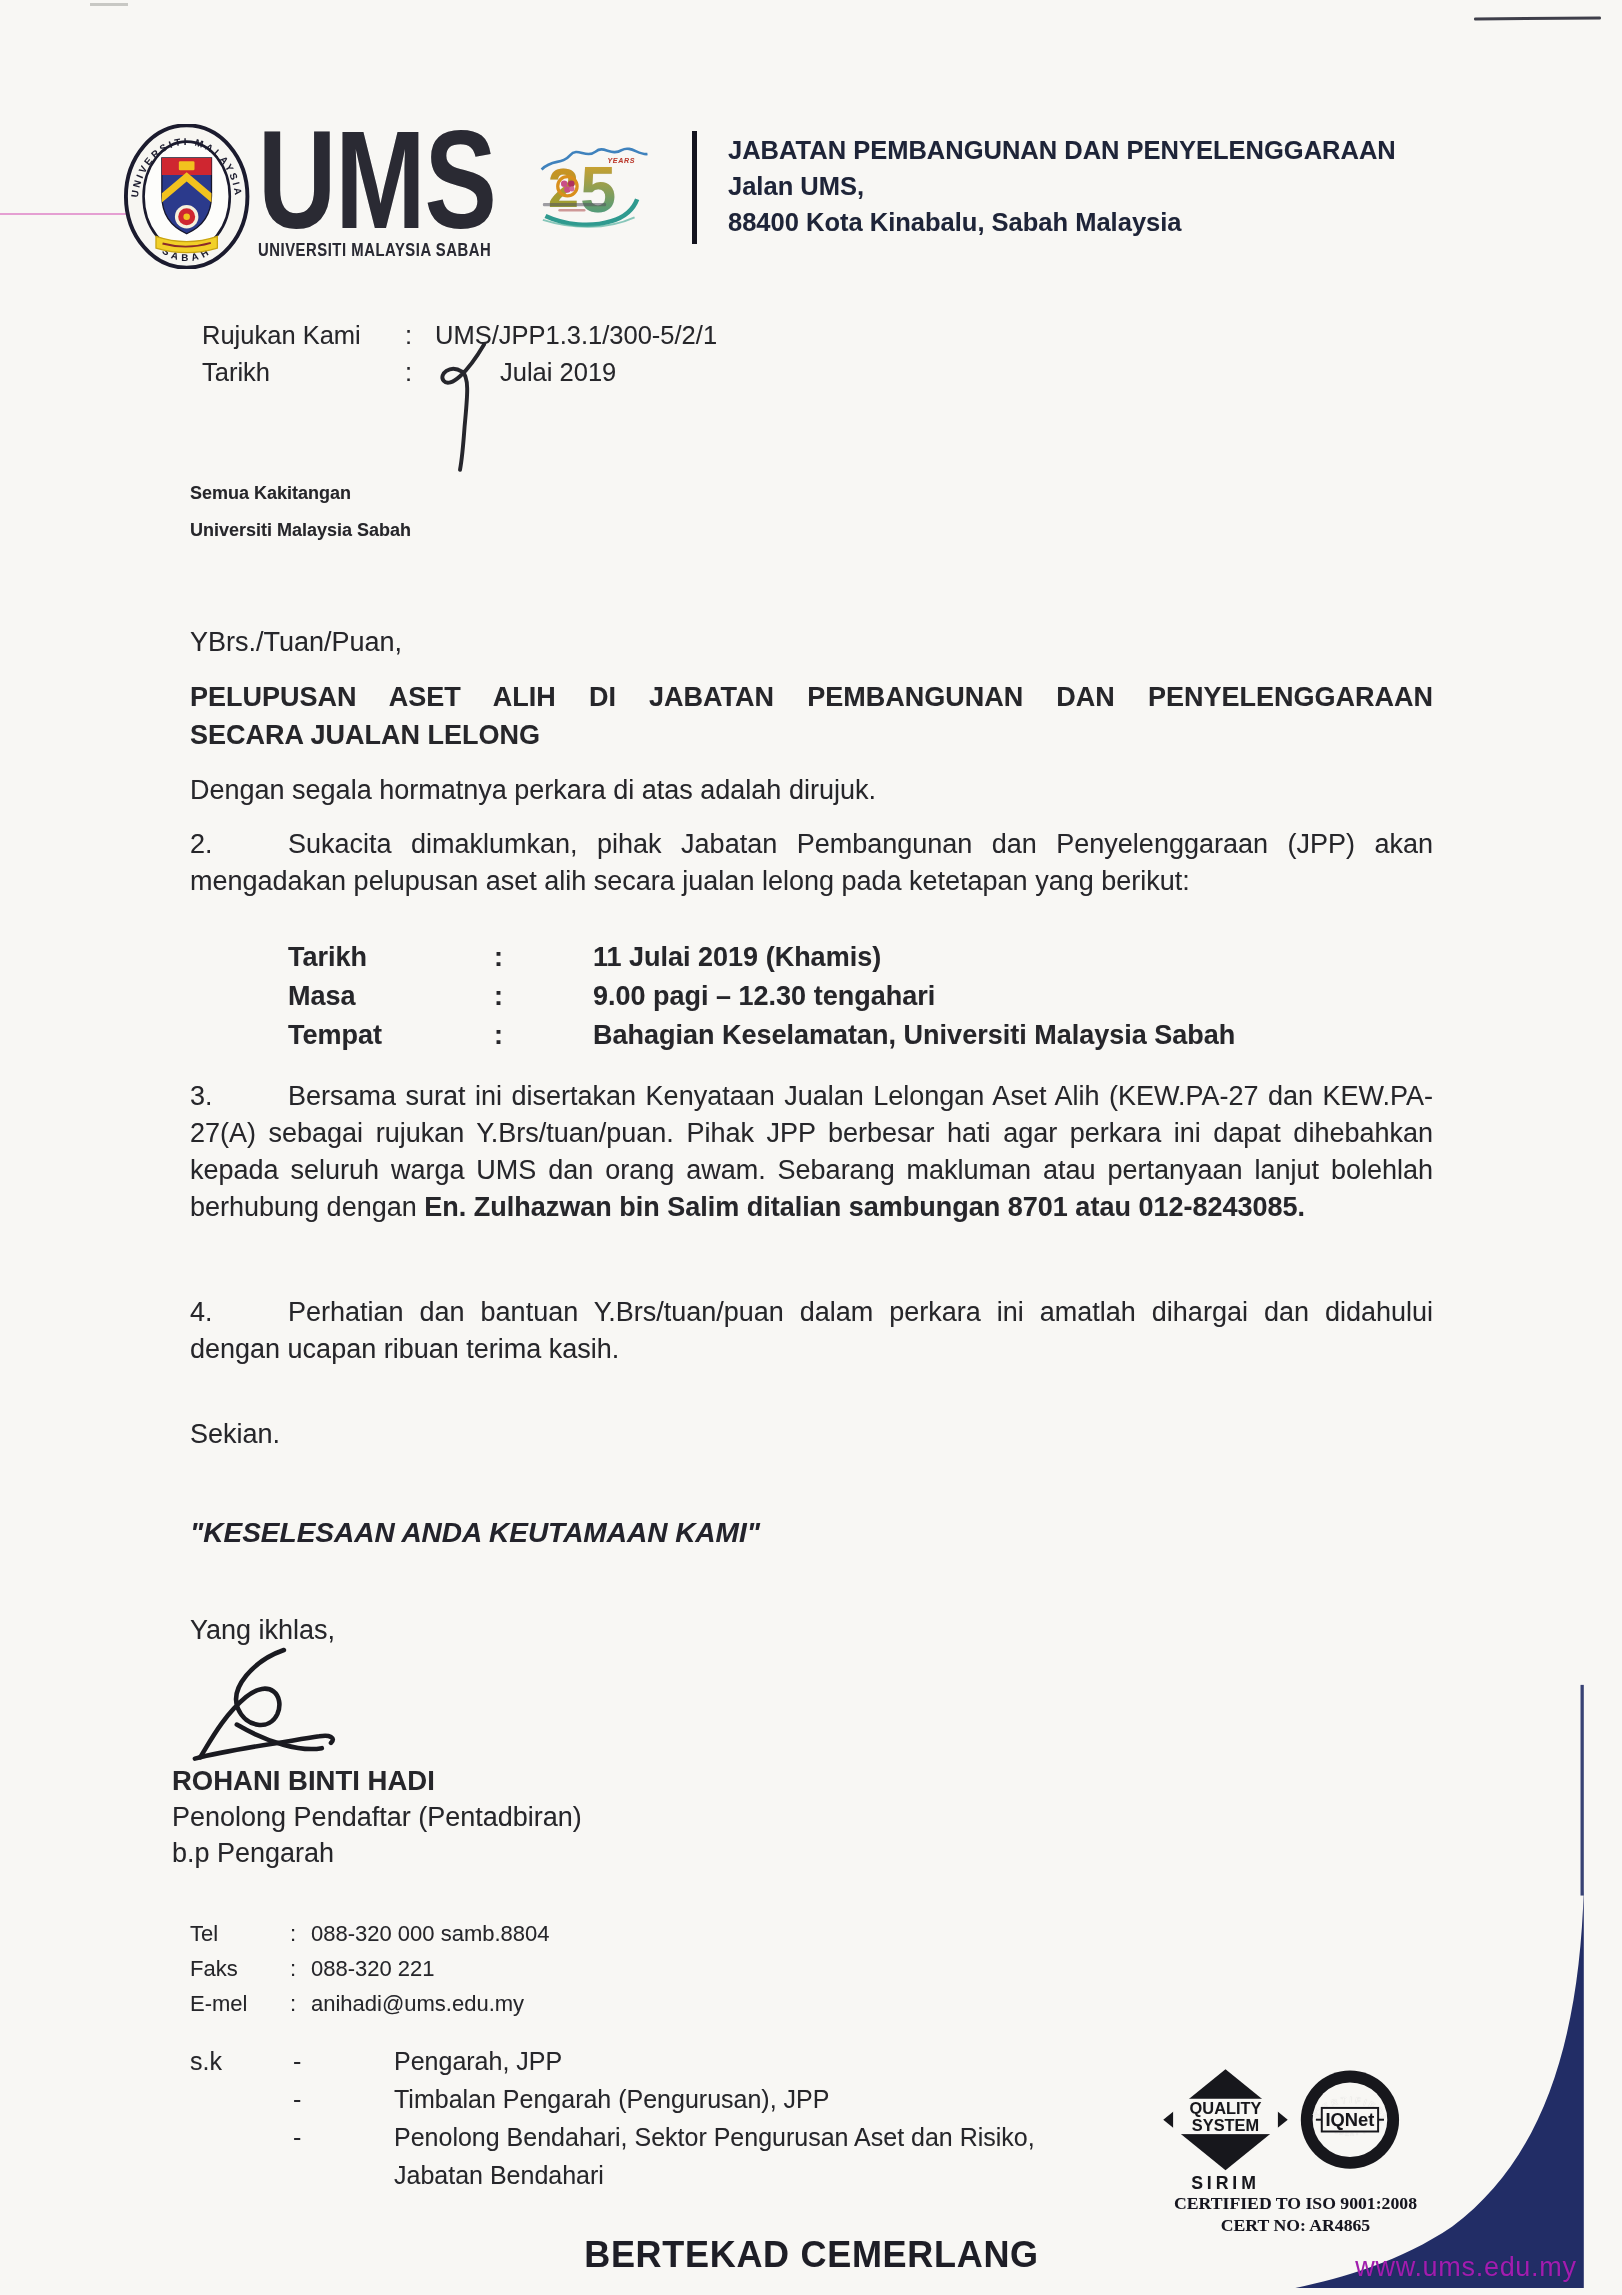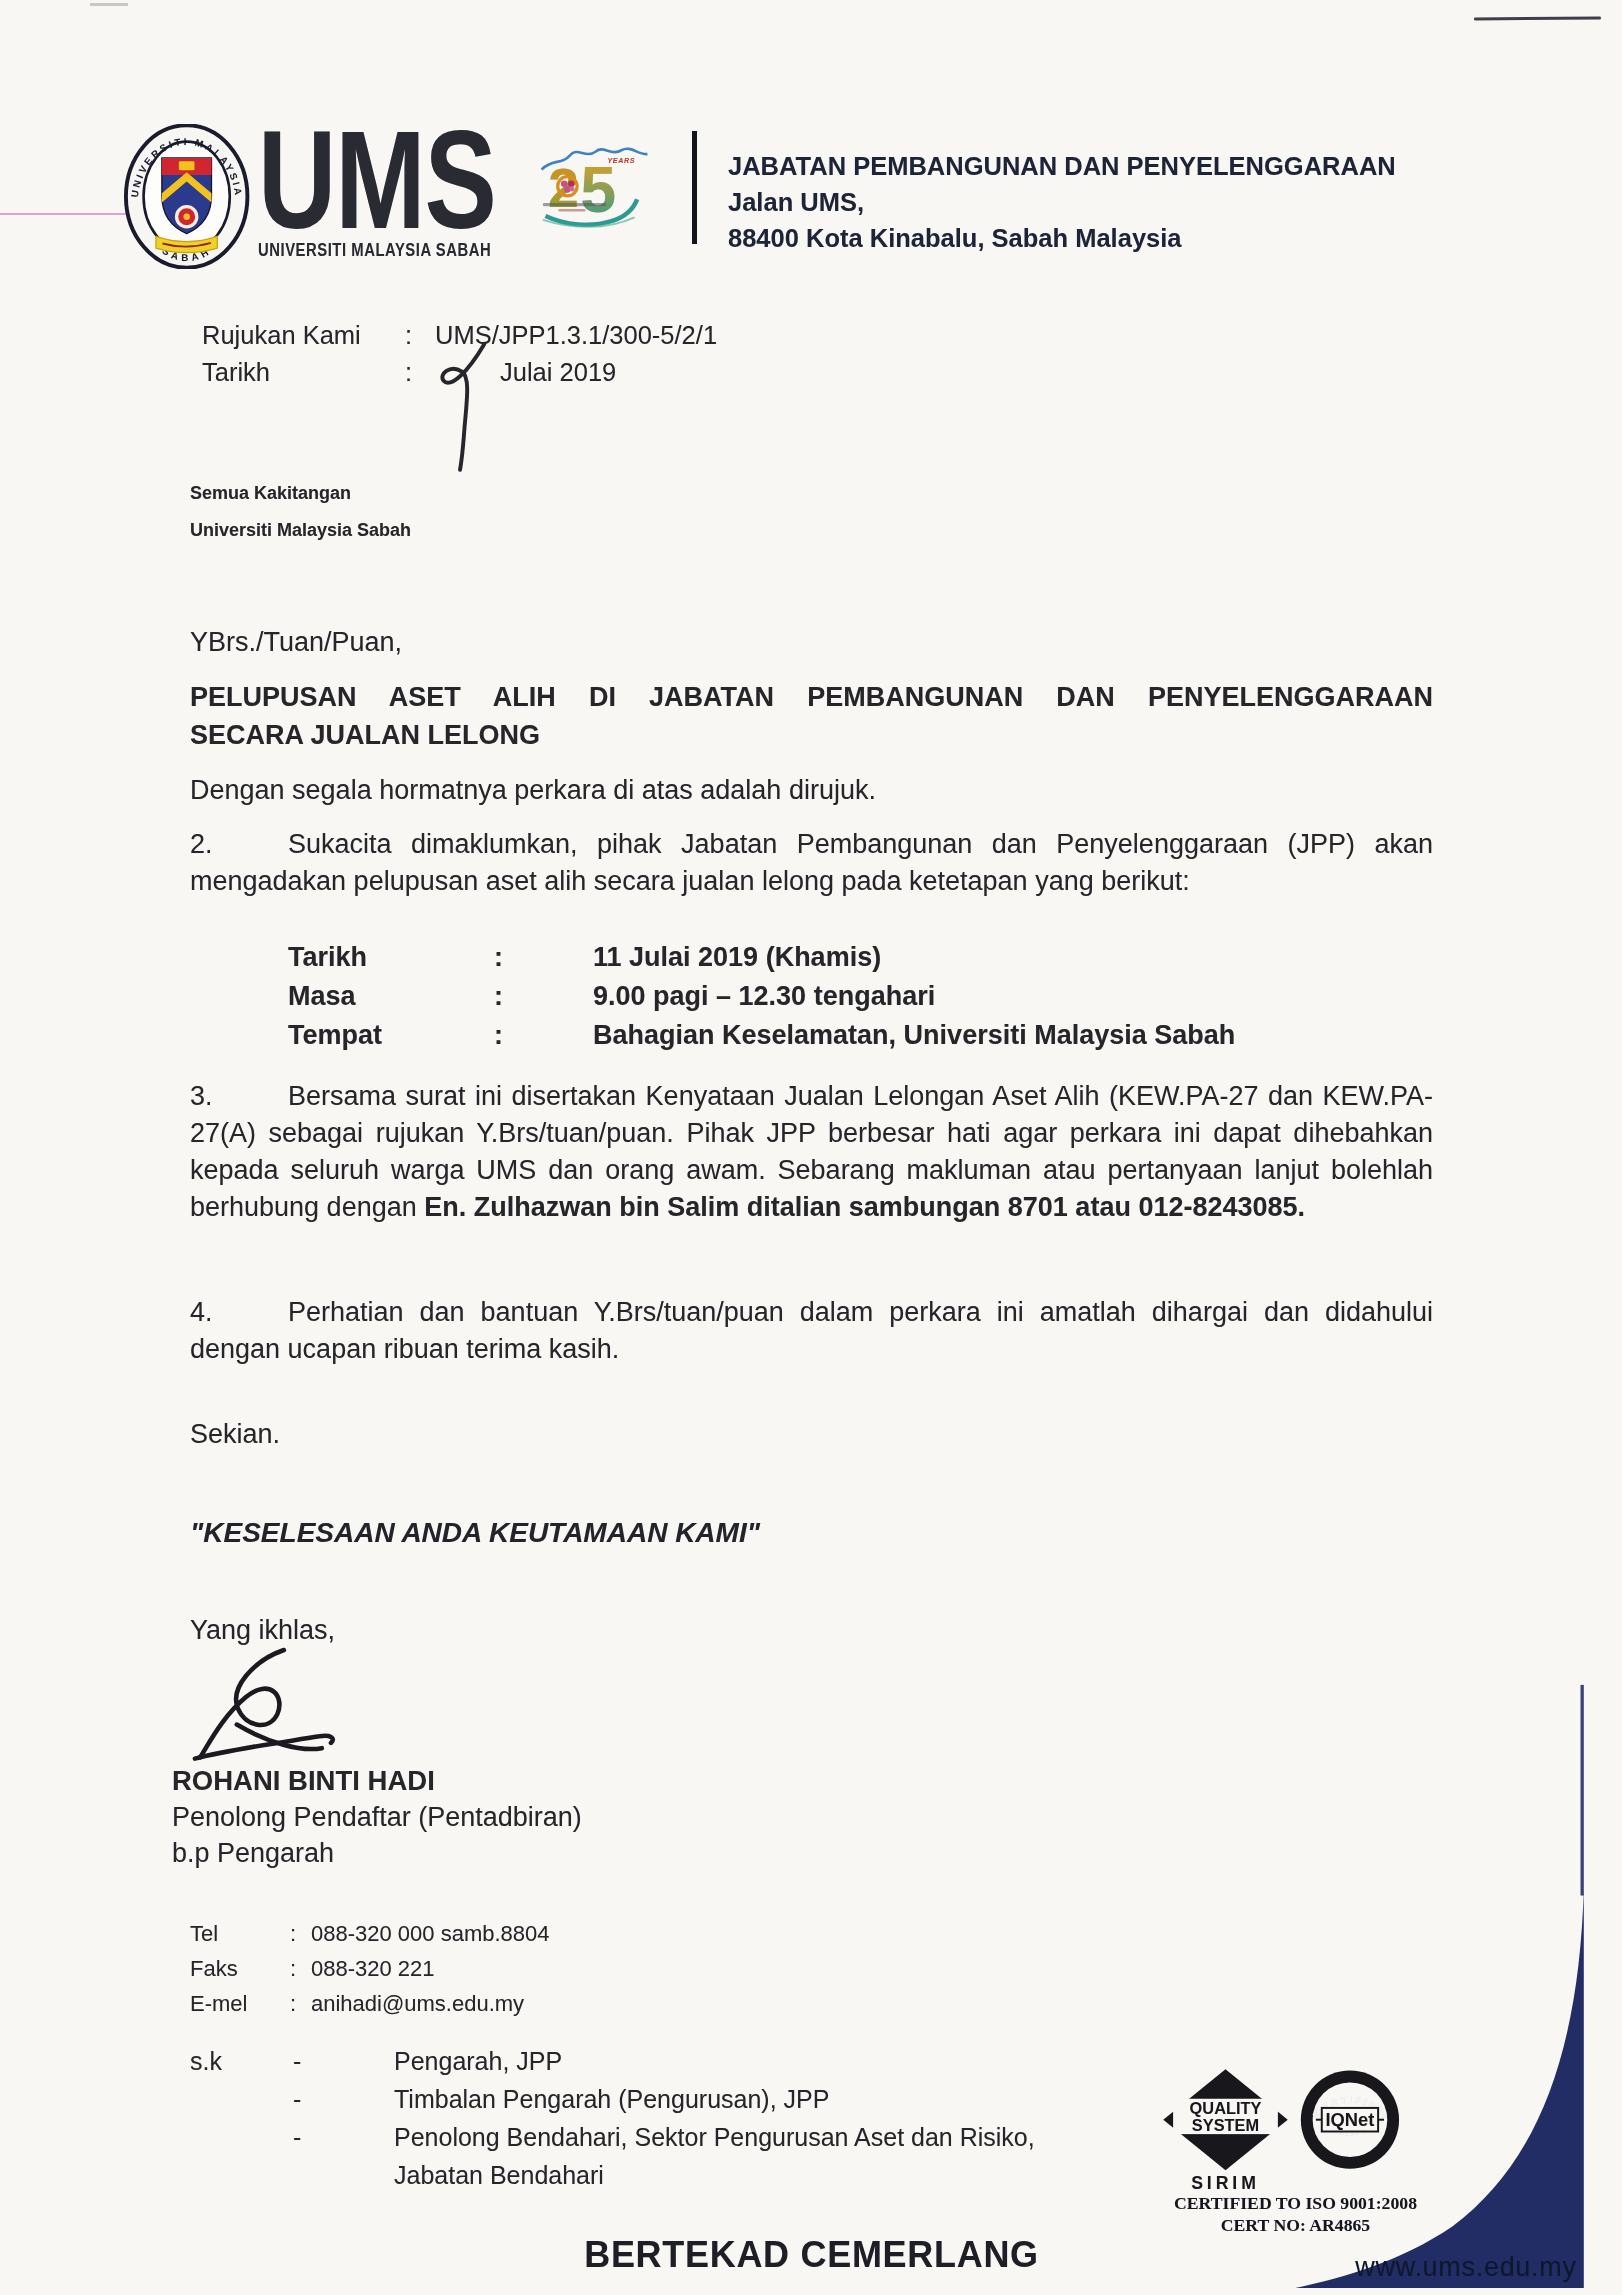--- a/index.html
+++ b/index.html
@@ -19,21 +19,21 @@
   .art-tl { left:90px; top:3.3px; width:38px; height:2.6px; background:#c8c8c4; }
   .art-tr { left:1474px; top:17px; width:127px; height:3.3px; background:#3f3f4a; border-radius:1.3px; transform:rotate(-0.4deg); }
   .art-pink { left:0px; top:213px; width:132px; height:2px; background:#e59fd2; }
 
   
   .crest { left:123px; top:124px; }
   .wordmark { left:258px; top:110px; font-weight:700; font-size:139px; line-height:139px; color:#2a2a33; transform:scaleX(0.78); transform-origin:left top; letter-spacing:-1.3px; white-space:nowrap; }
   .uniname { left:258px; top:239px; font-weight:700; font-size:19px; color:#2a2a33; transform:scaleX(0.78); transform-origin:left top; white-space:nowrap; letter-spacing:0.7px; }
   .logo25 { left:539px; top:139px; }
   .lh-divider { left:692px; top:131px; width:4.6px; height:113px; background:#14141e; }
-  .dept { left:728px; top:148px; color:#1e2438; font-weight:700; font-size:25.5px; line-height:36px; white-space:nowrap; }
+  .dept { left:728px; top:132px; color:#1e2438; font-weight:700; font-size:25.5px; line-height:36px; white-space:nowrap; }
 
   
   .refblock { left:202px; top:317px; font-size:25.5px; line-height:37px; white-space:nowrap; }
   .ref-label { display:inline-block; width:203px; }
   .ref-colon { display:inline-block; width:30px; }
   .date-val { margin-left:65px; }
   .hand4 { left:424px; top:335px; }
 
   .recipient { left:190px; top:475px; font-weight:700; font-size:18px; line-height:37px; }
   .salutation { left:190px; top:627px; font-size:27px; }
@@ -68,21 +68,21 @@
   .ccrow { display:flex; white-space:nowrap; }
   .cc-label { width:103px; }
   .cc-dash { width:101px; }
 
   .certsvg { left:1160px; top:2066px; }
   .isotext { left:1132px; top:2193px; width:327px; text-align:center;
     font-family:"Liberation Serif", serif; font-weight:700; font-size:17.7px; line-height:21.6px; color:#15151f; }
 
   .bertekad { left:432px; top:2234px; width:759px; text-align:center; font-weight:700; font-size:36px; color:#1e1e26; letter-spacing:0.7px; }
   .swoosh { left:1294px; top:1673px; }
-  .website { left:1348px; top:2252px; width:236px; text-align:center; font-size:27px; color:#0f172a; letter-spacing:0.7px; }
+  .website { left:1348px; top:2252px; width:236px; text-align:center; font-size:27px; color:#a21caf; letter-spacing:0.7px; }
 </style>
 </head>
 <body>
 
 <div class="page">
 
   <div class="abs art-tl"></div>
   <div class="abs art-tr"></div>
   <div class="abs art-pink"></div>
 

